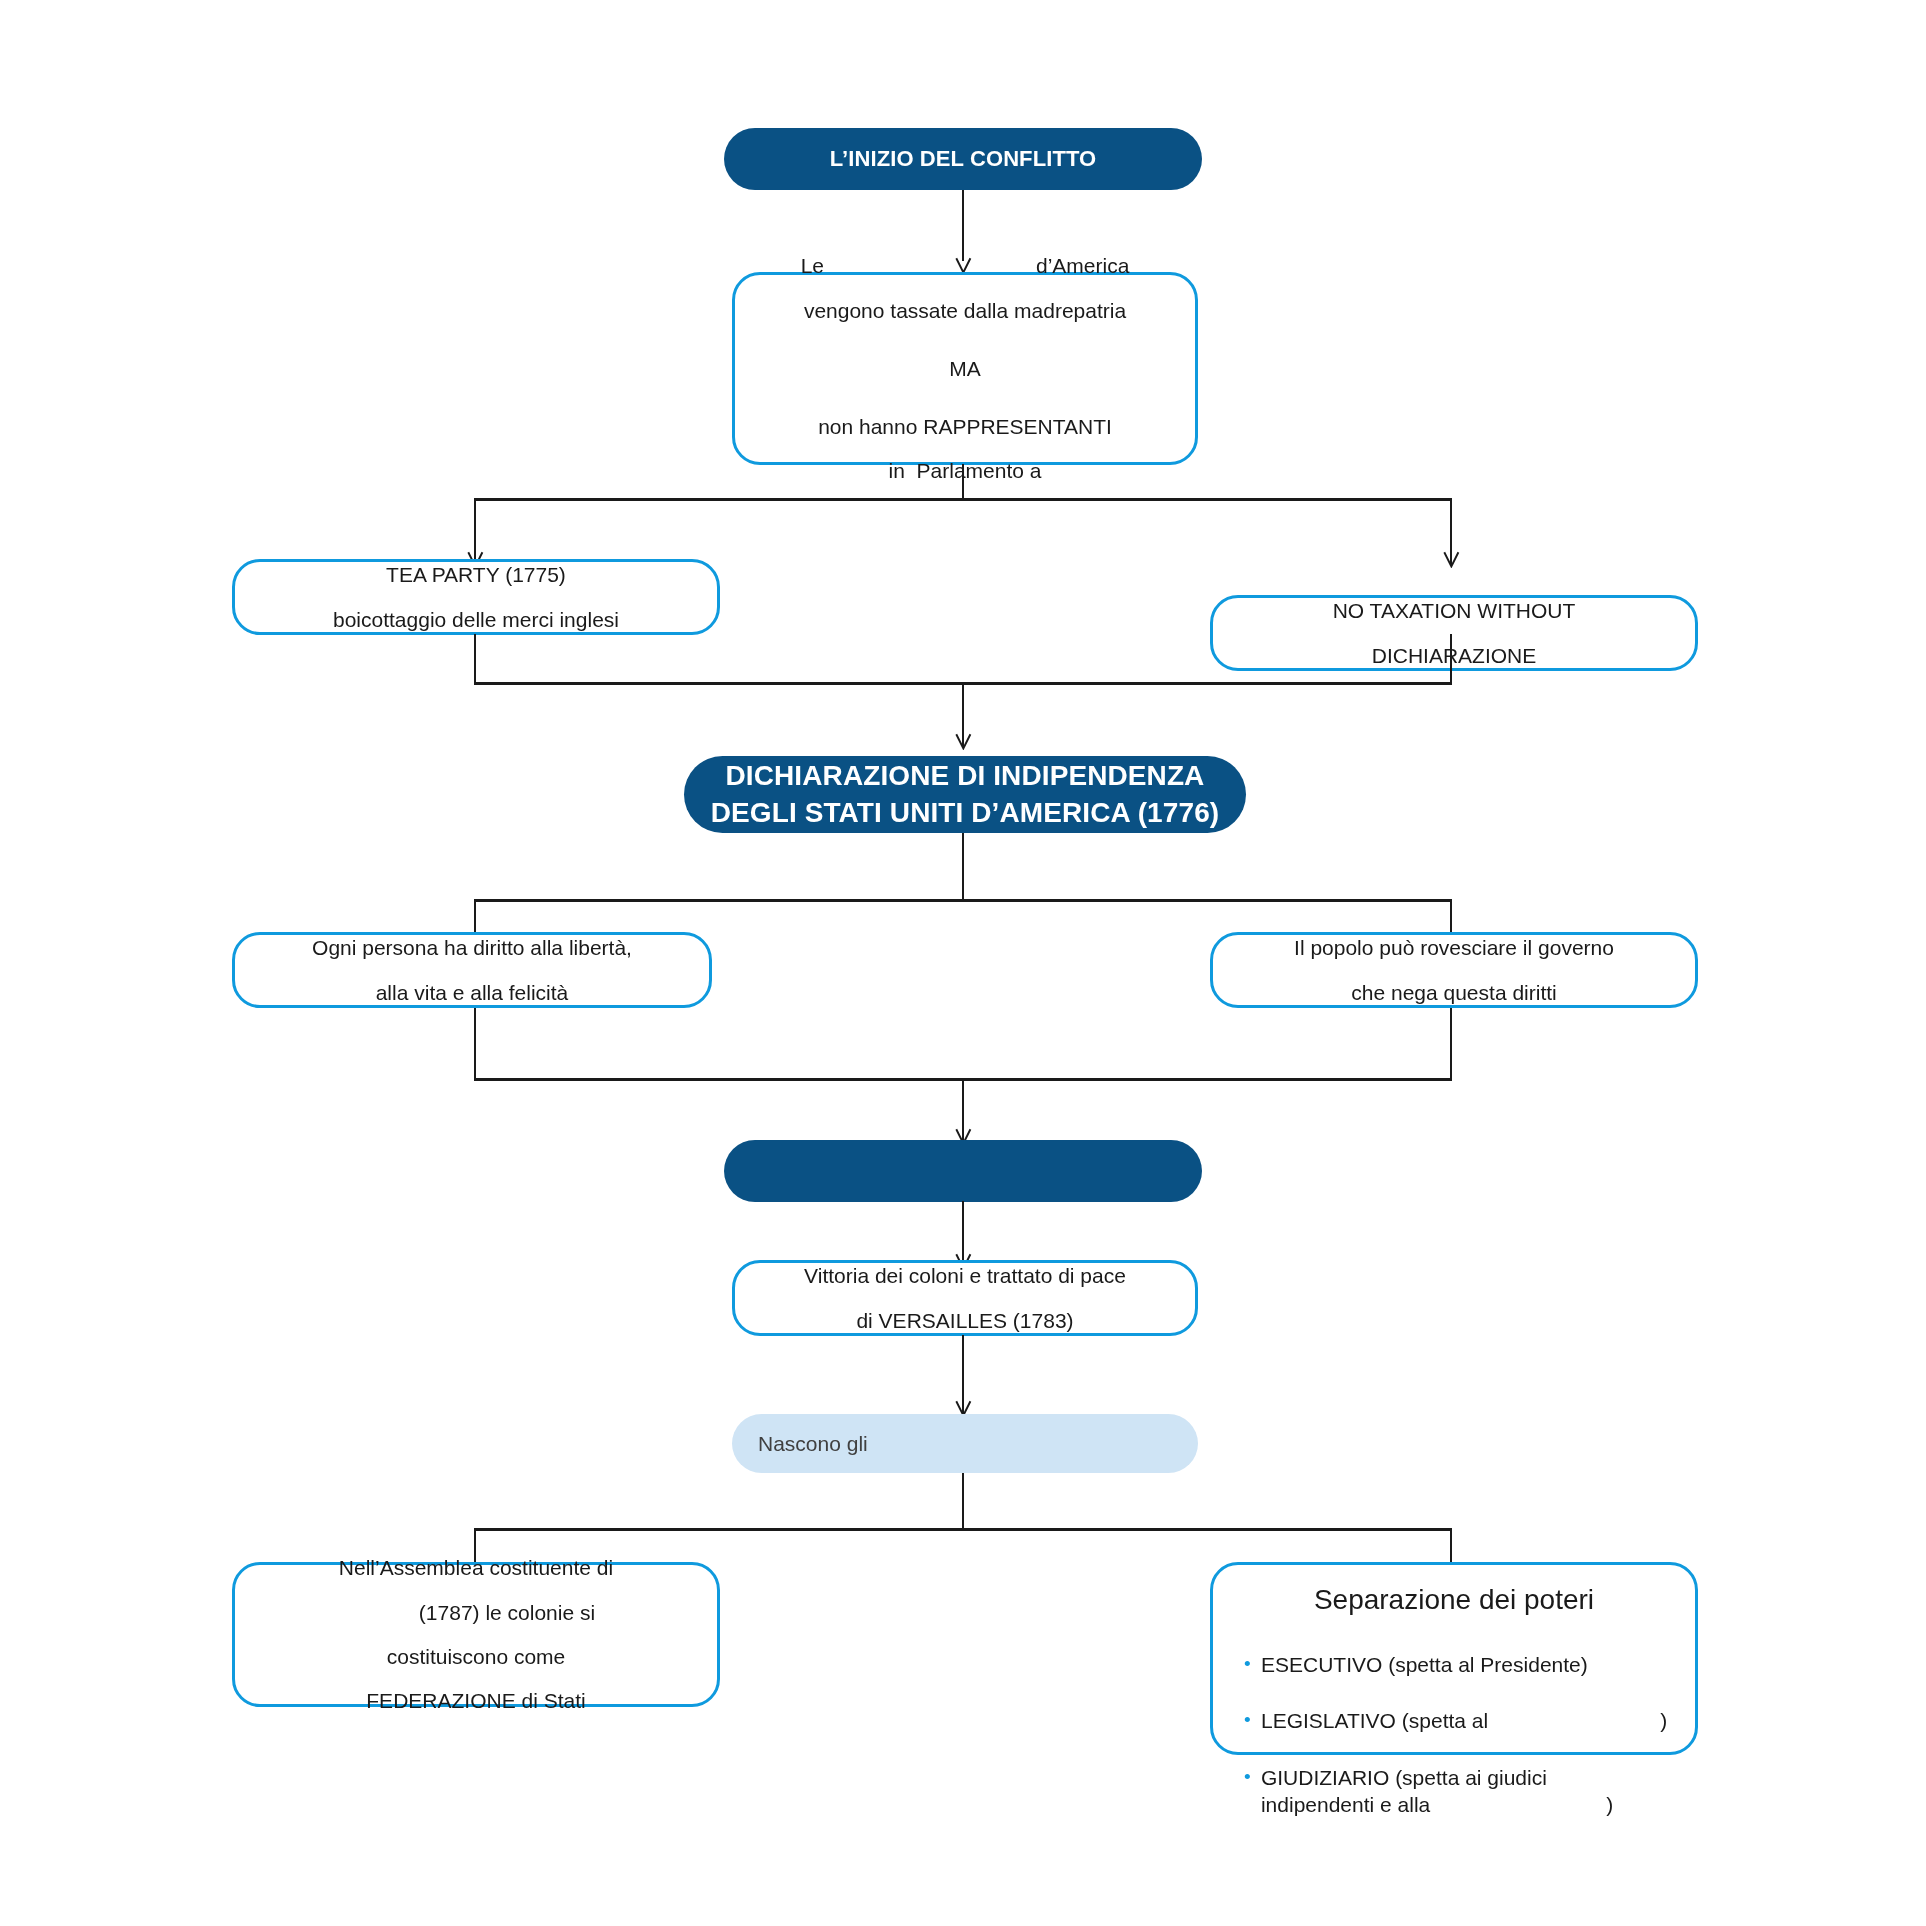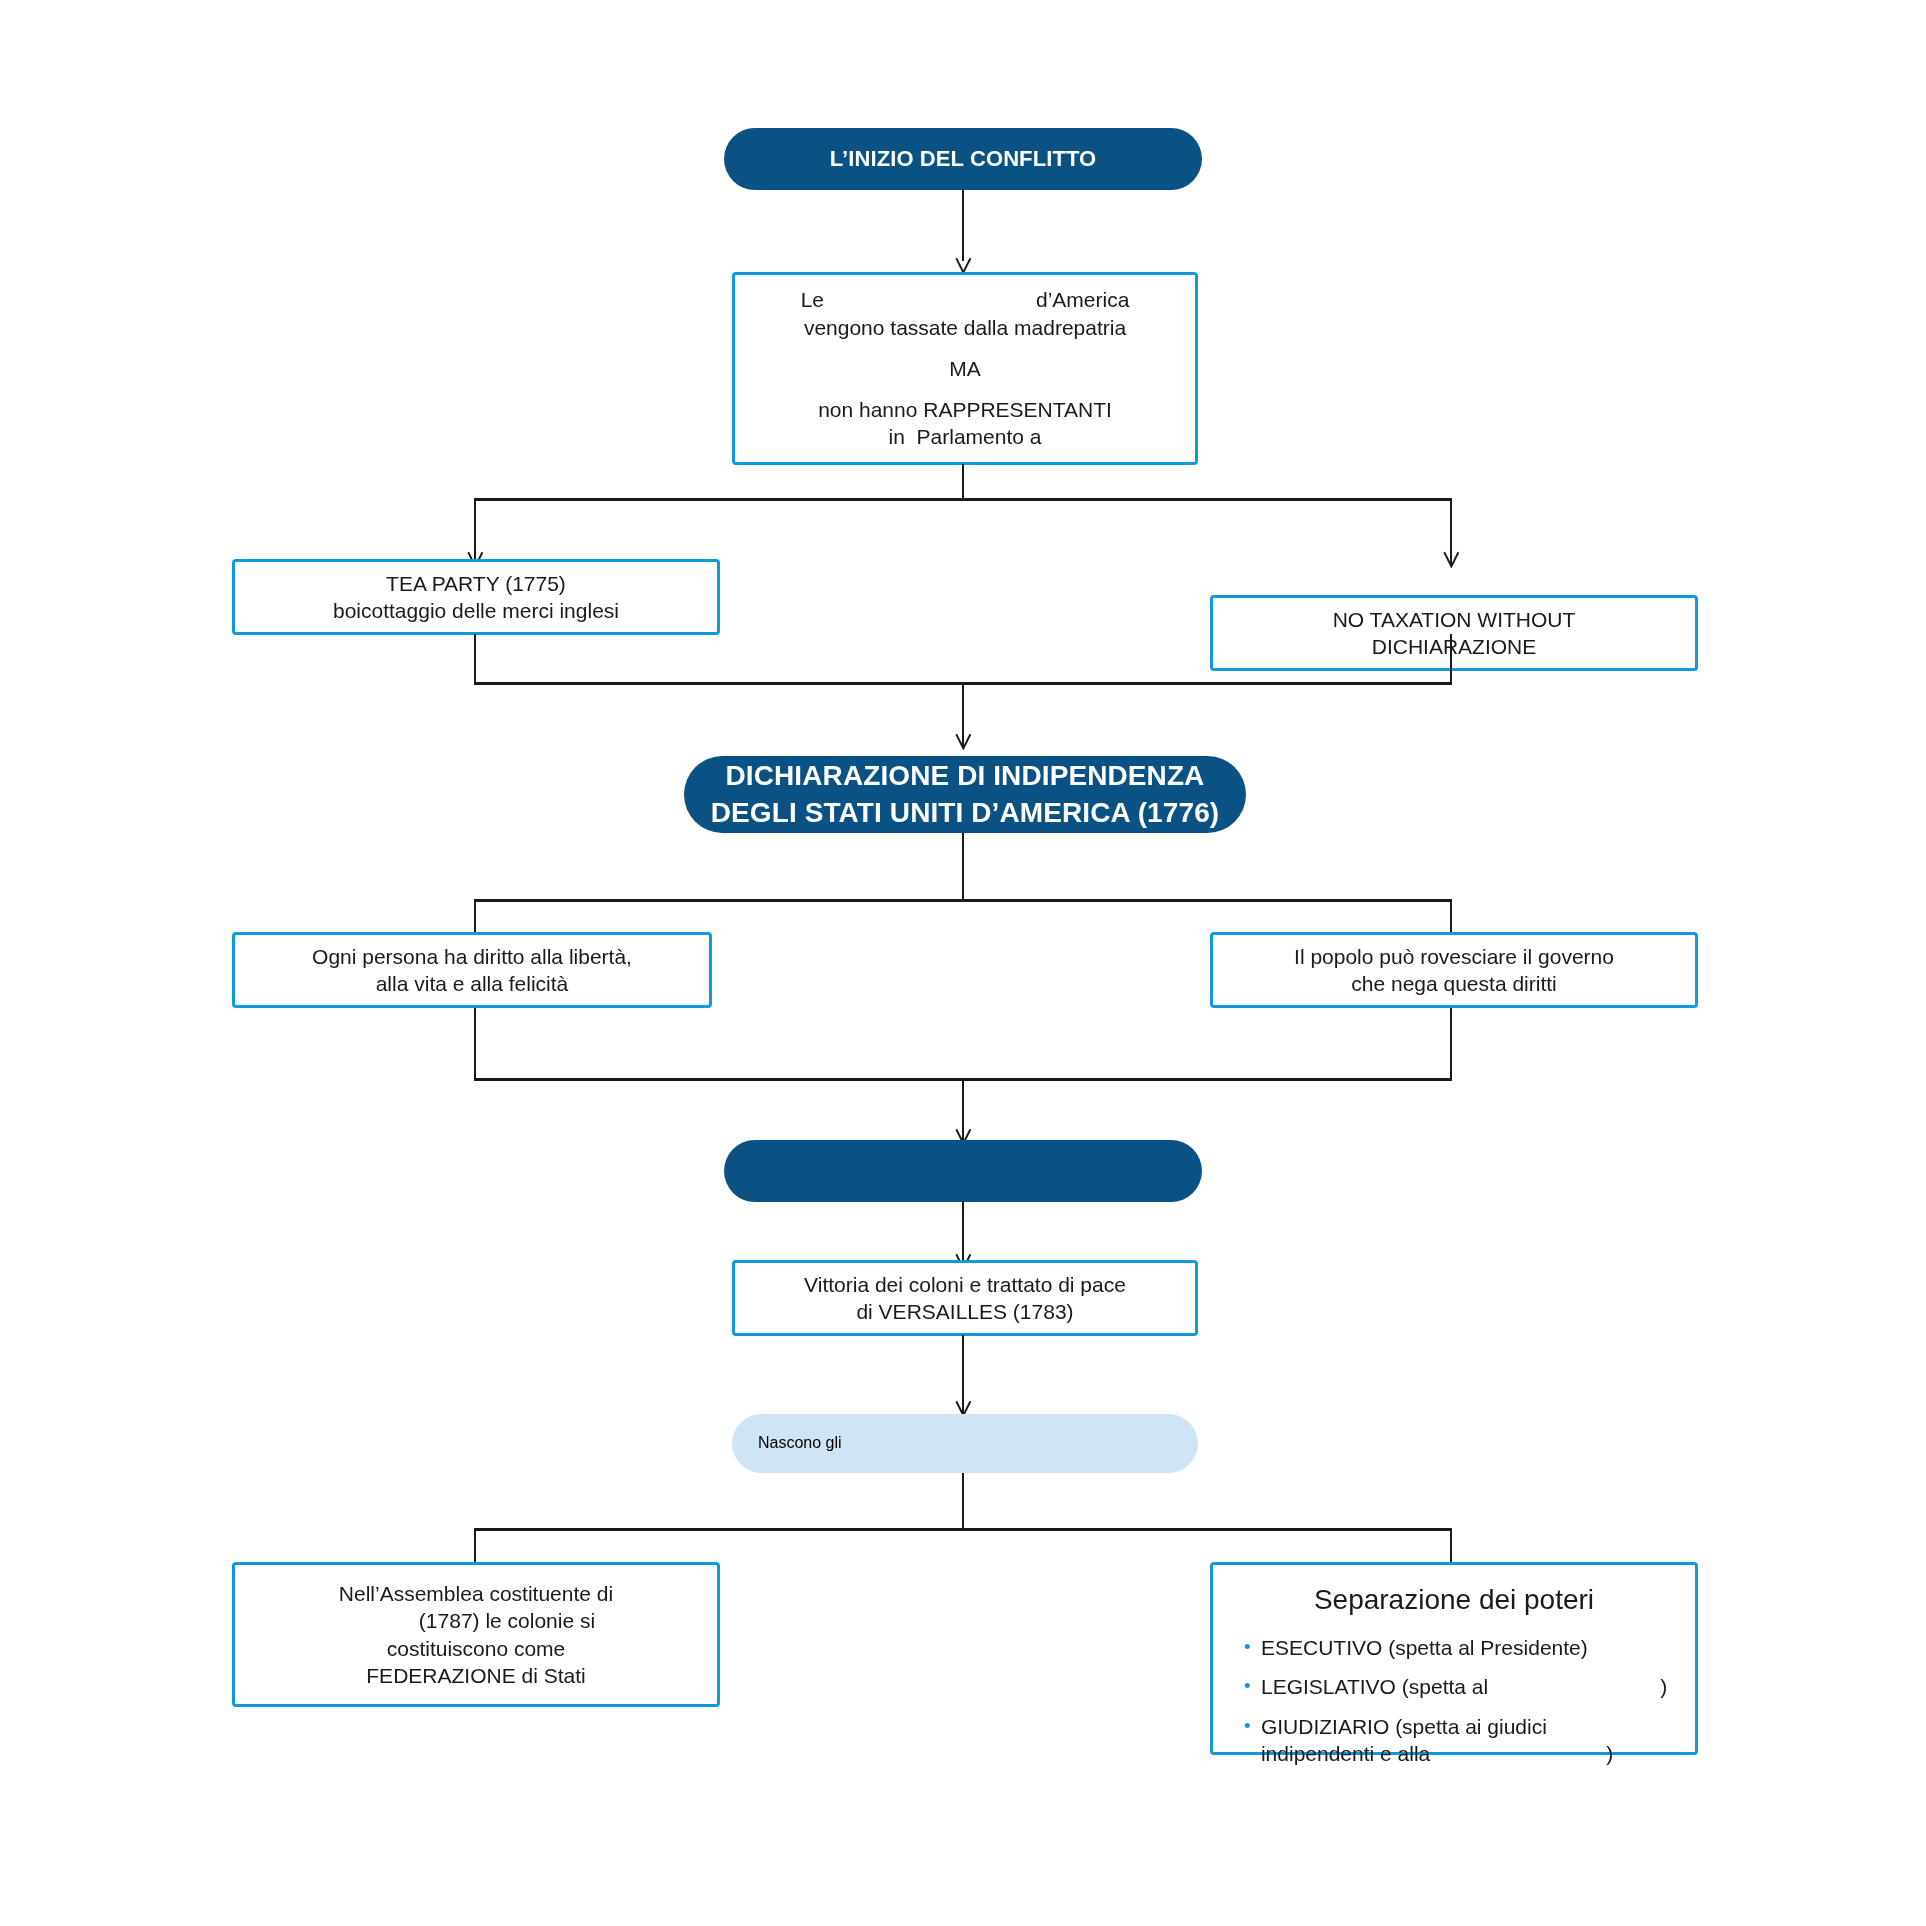--- a/index.html
+++ b/index.html
@@ -36,30 +36,31 @@
     color: #ffffff;
     border-radius: 128px;
     font-weight: bold;
     letter-spacing: 0.1px;
     font-size: 22px;
   }
 
   .node-outline {
     background: #ffffff;
     border: 3.2px solid #0f9ade;
-    border-radius: 4px;
+    border-radius: 28px;
     color: #1a1a1a;
     font-size: 21px;
+    gap: 17px;
   }
 
   .node-soft {
     background: #cfe4f5;
     border-radius: 39px;
-    color: #000000;
-    font-size: 16px;
+    color: #404040;
+    font-size: 21px;
     align-items: flex-start;
     text-align: left;
     padding-left: 26px;
   }
 
   .line { white-space: pre; display: block; }
 
   
   .gap { display: inline-block; }
 

